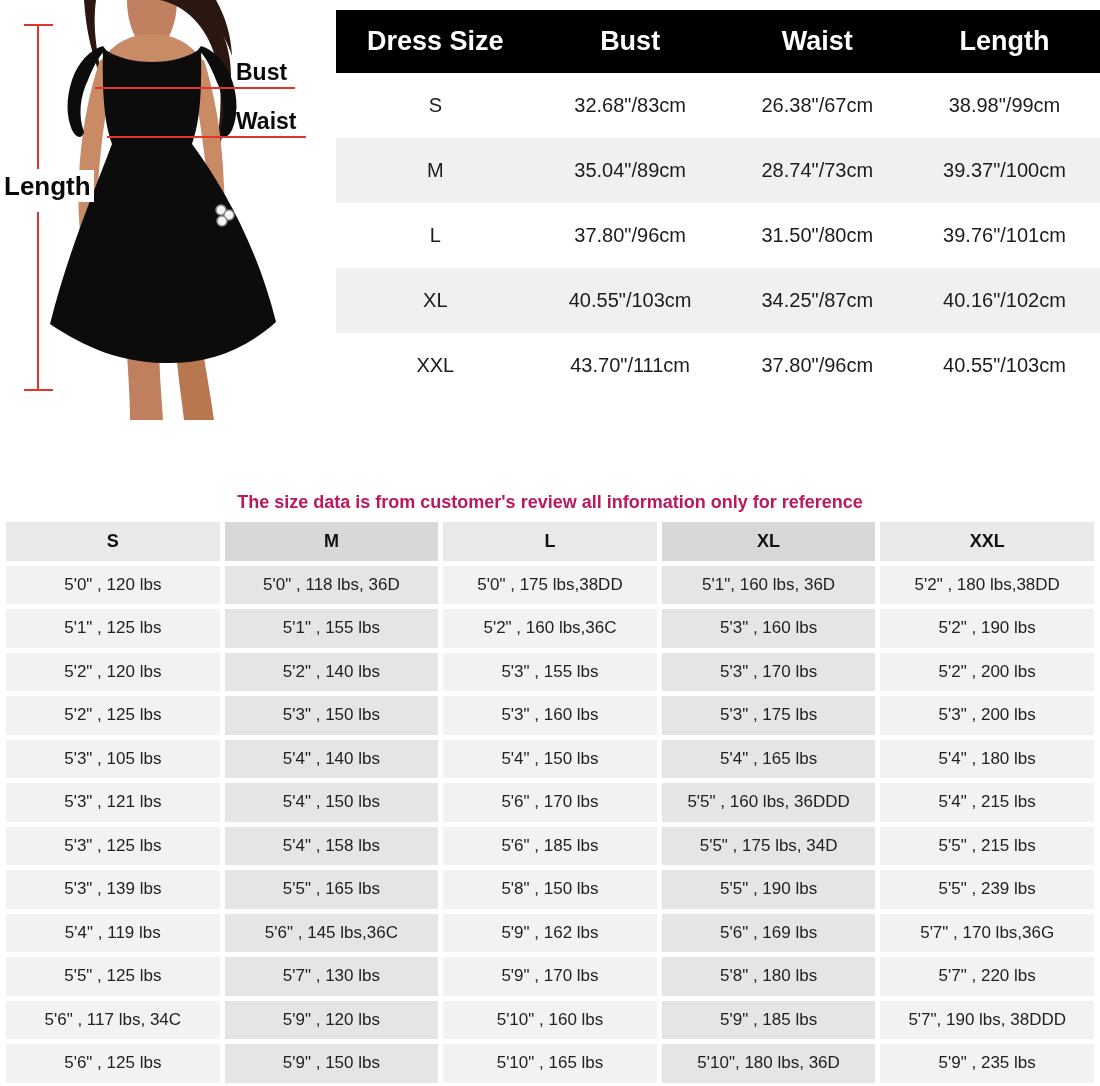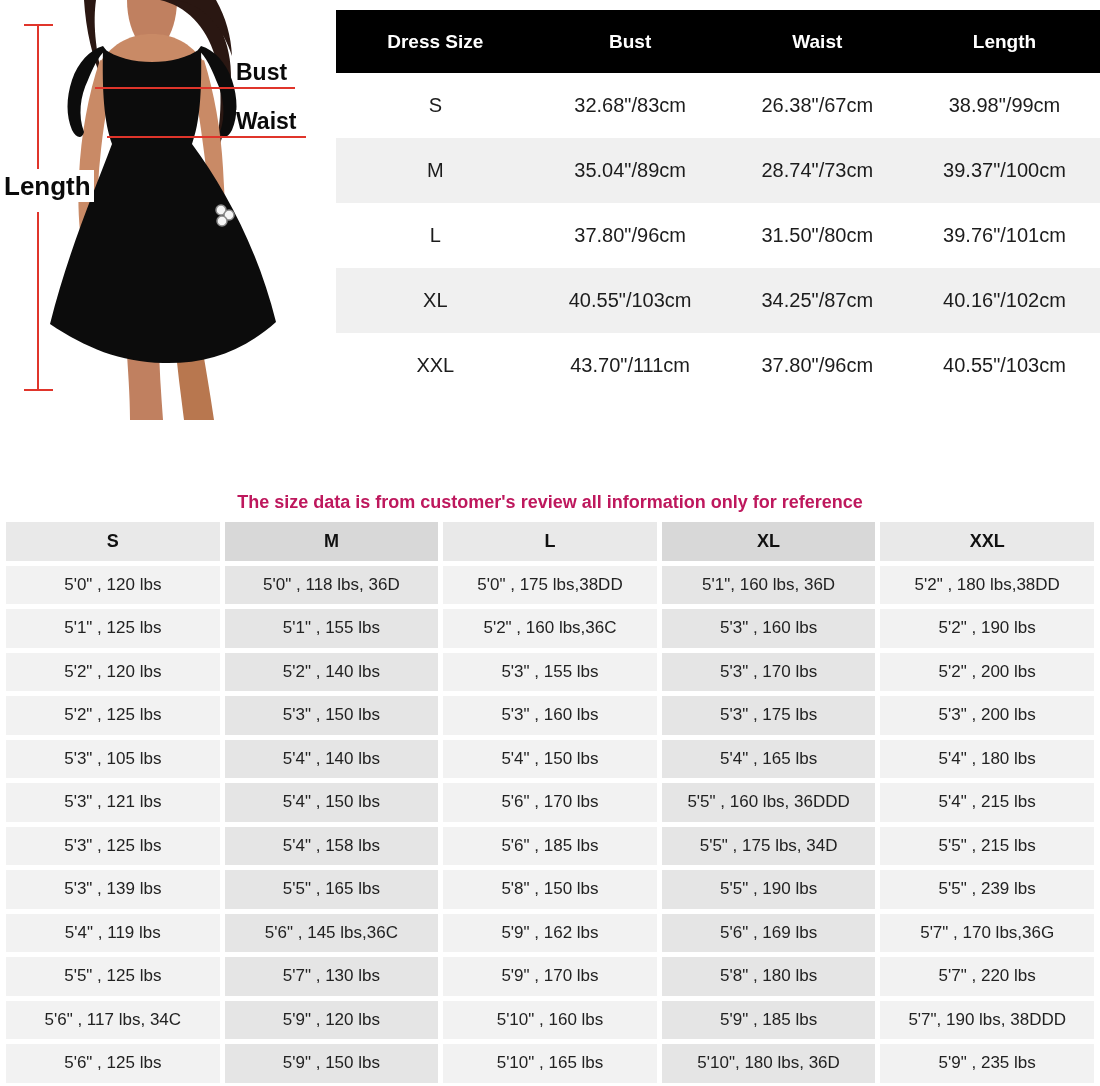--- a/index.html
+++ b/index.html
@@ -12,21 +12,21 @@
   .dress-figure { position:absolute; left:0; top:0; width:332px; height:420px; }
   .dress-figure svg { position:absolute; left:0; top:0; width:332px; height:420px; }
   .measure-label { position:absolute; font-weight:bold; color:#0a0a0a; background:#ffffff; line-height:1; }
   .bust-label   { left:236px; top:61px;  font-size:23px; }
   .waist-label  { left:236px; top:110px; font-size:23px; }
   .length-label { left:1px;   top:170px; font-size:26px; padding:3px 3px; }
 
   
   .size-chart { position:absolute; left:336px; top:10px; width:764px; }
   .sc-grid { display:grid; grid-template-columns:26% 25% 24% 25%; align-items:center; text-align:center; }
-  .sc-header { background:#000000; color:#ffffff; height:63px; font-weight:bold; font-size:19px; }
+  .sc-header { background:#000000; color:#ffffff; height:63px; font-weight:bold; font-size:27px; }
   .sc-row { height:65px; font-size:20px; color:#1c1c1c; background:#ffffff; }
   .sc-row.shaded { background:#f0f0f0; }
 
   
   .suggestion-title {
     position:absolute; top:451px; left:0; width:100%; text-align:center;
     font-size:30px; font-weight:bold; color:#000;
   }
   .suggestion-subtitle {
     position:absolute; top:492px; left:0; width:100%; text-align:center;

